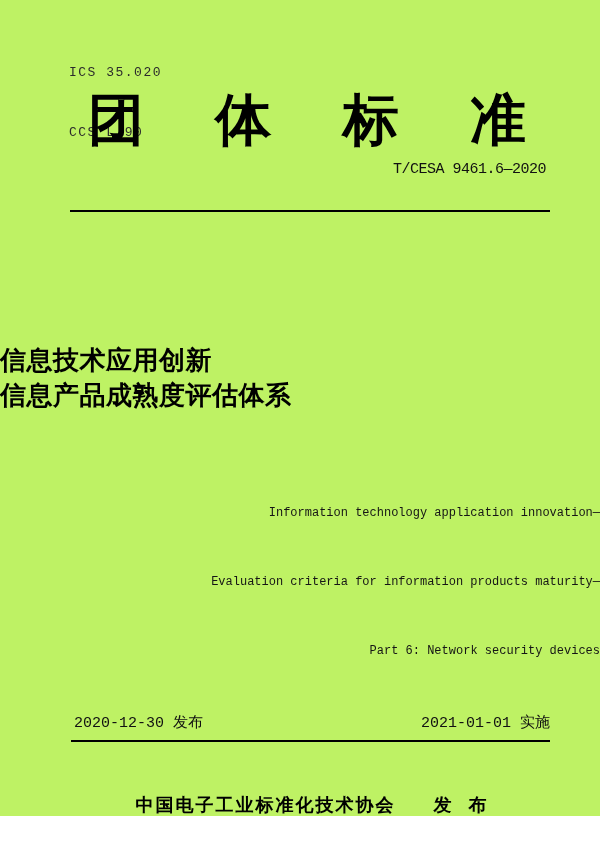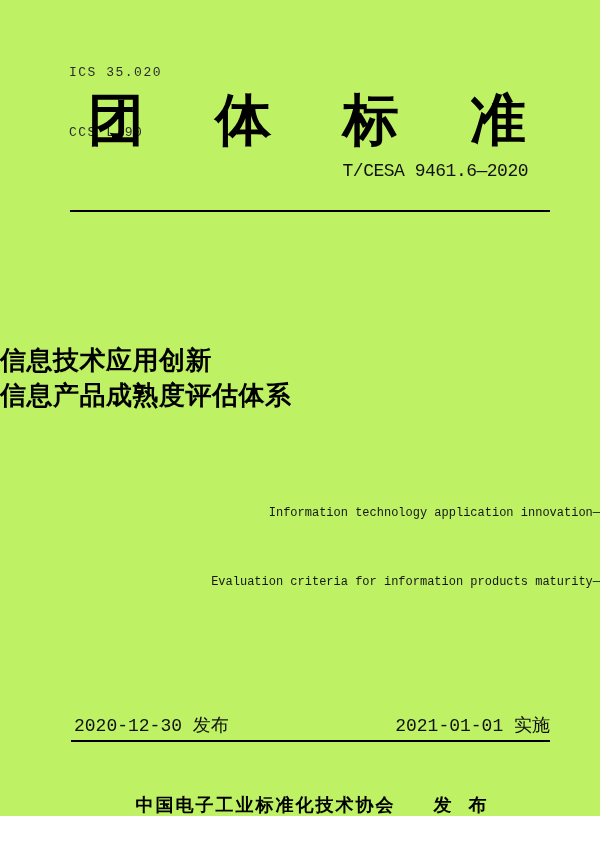--- a/index.html
+++ b/index.html
@@ -38,24 +38,24 @@
     width: 438px;
     display: flex;
     justify-content: space-between;
     font-size: 56px;
     font-weight: bold;
     line-height: 64px;
     color: #000000;
   }
   .std-num {
     position: absolute;
-    right: 72px;
+    right: 54px;
     top: 161px;
     font-family: "Liberation Mono", "DejaVu Sans Mono", monospace;
-    font-size: 18px;
+    font-size: 15px;
     letter-spacing: -0.5px;
     color: #111111;
     white-space: pre;
   }
   .rule {
     position: absolute;
     background: #000000;
     height: 2px;
   }
   .rule-top  { left: 70px; top: 210px; width: 480px; }
@@ -85,21 +85,21 @@
     white-space: pre;
   }
   .dates {
     position: absolute;
     left: 74px;
     right: 50px;
     top: 713px;
     display: flex;
     justify-content: space-between;
     font-family: "Liberation Mono", "Liberation Sans", monospace;
-    font-size: 18px;
+    font-size: 15px;
     color: #111111;
     white-space: pre;
   }
   .publisher {
     position: absolute;
     left: 0;
     top: 772px;
     width: 600px;
     text-align: center;
     font-size: 18px;
@@ -135,20 +135,21 @@
   <div class="rule rule-top"></div>
 
   <div class="title-zh">
     <div>信息技术应用创新</div>
     <div>信息产品成熟度评估体系</div>
   </div>
 
   <div class="title-en">
     <div>Information technology application innovation—</div>
     <div>Evaluation criteria for information products maturity—</div>
+    <div>Part 6: Network security devices</div>
   </div>
 
   <div class="dates">
     <span>2020-12-30 发布</span>
     <span>2021-01-01 实施</span>
   </div>
 
   <div class="rule rule-bottom"></div>
 
   <div class="publisher">

